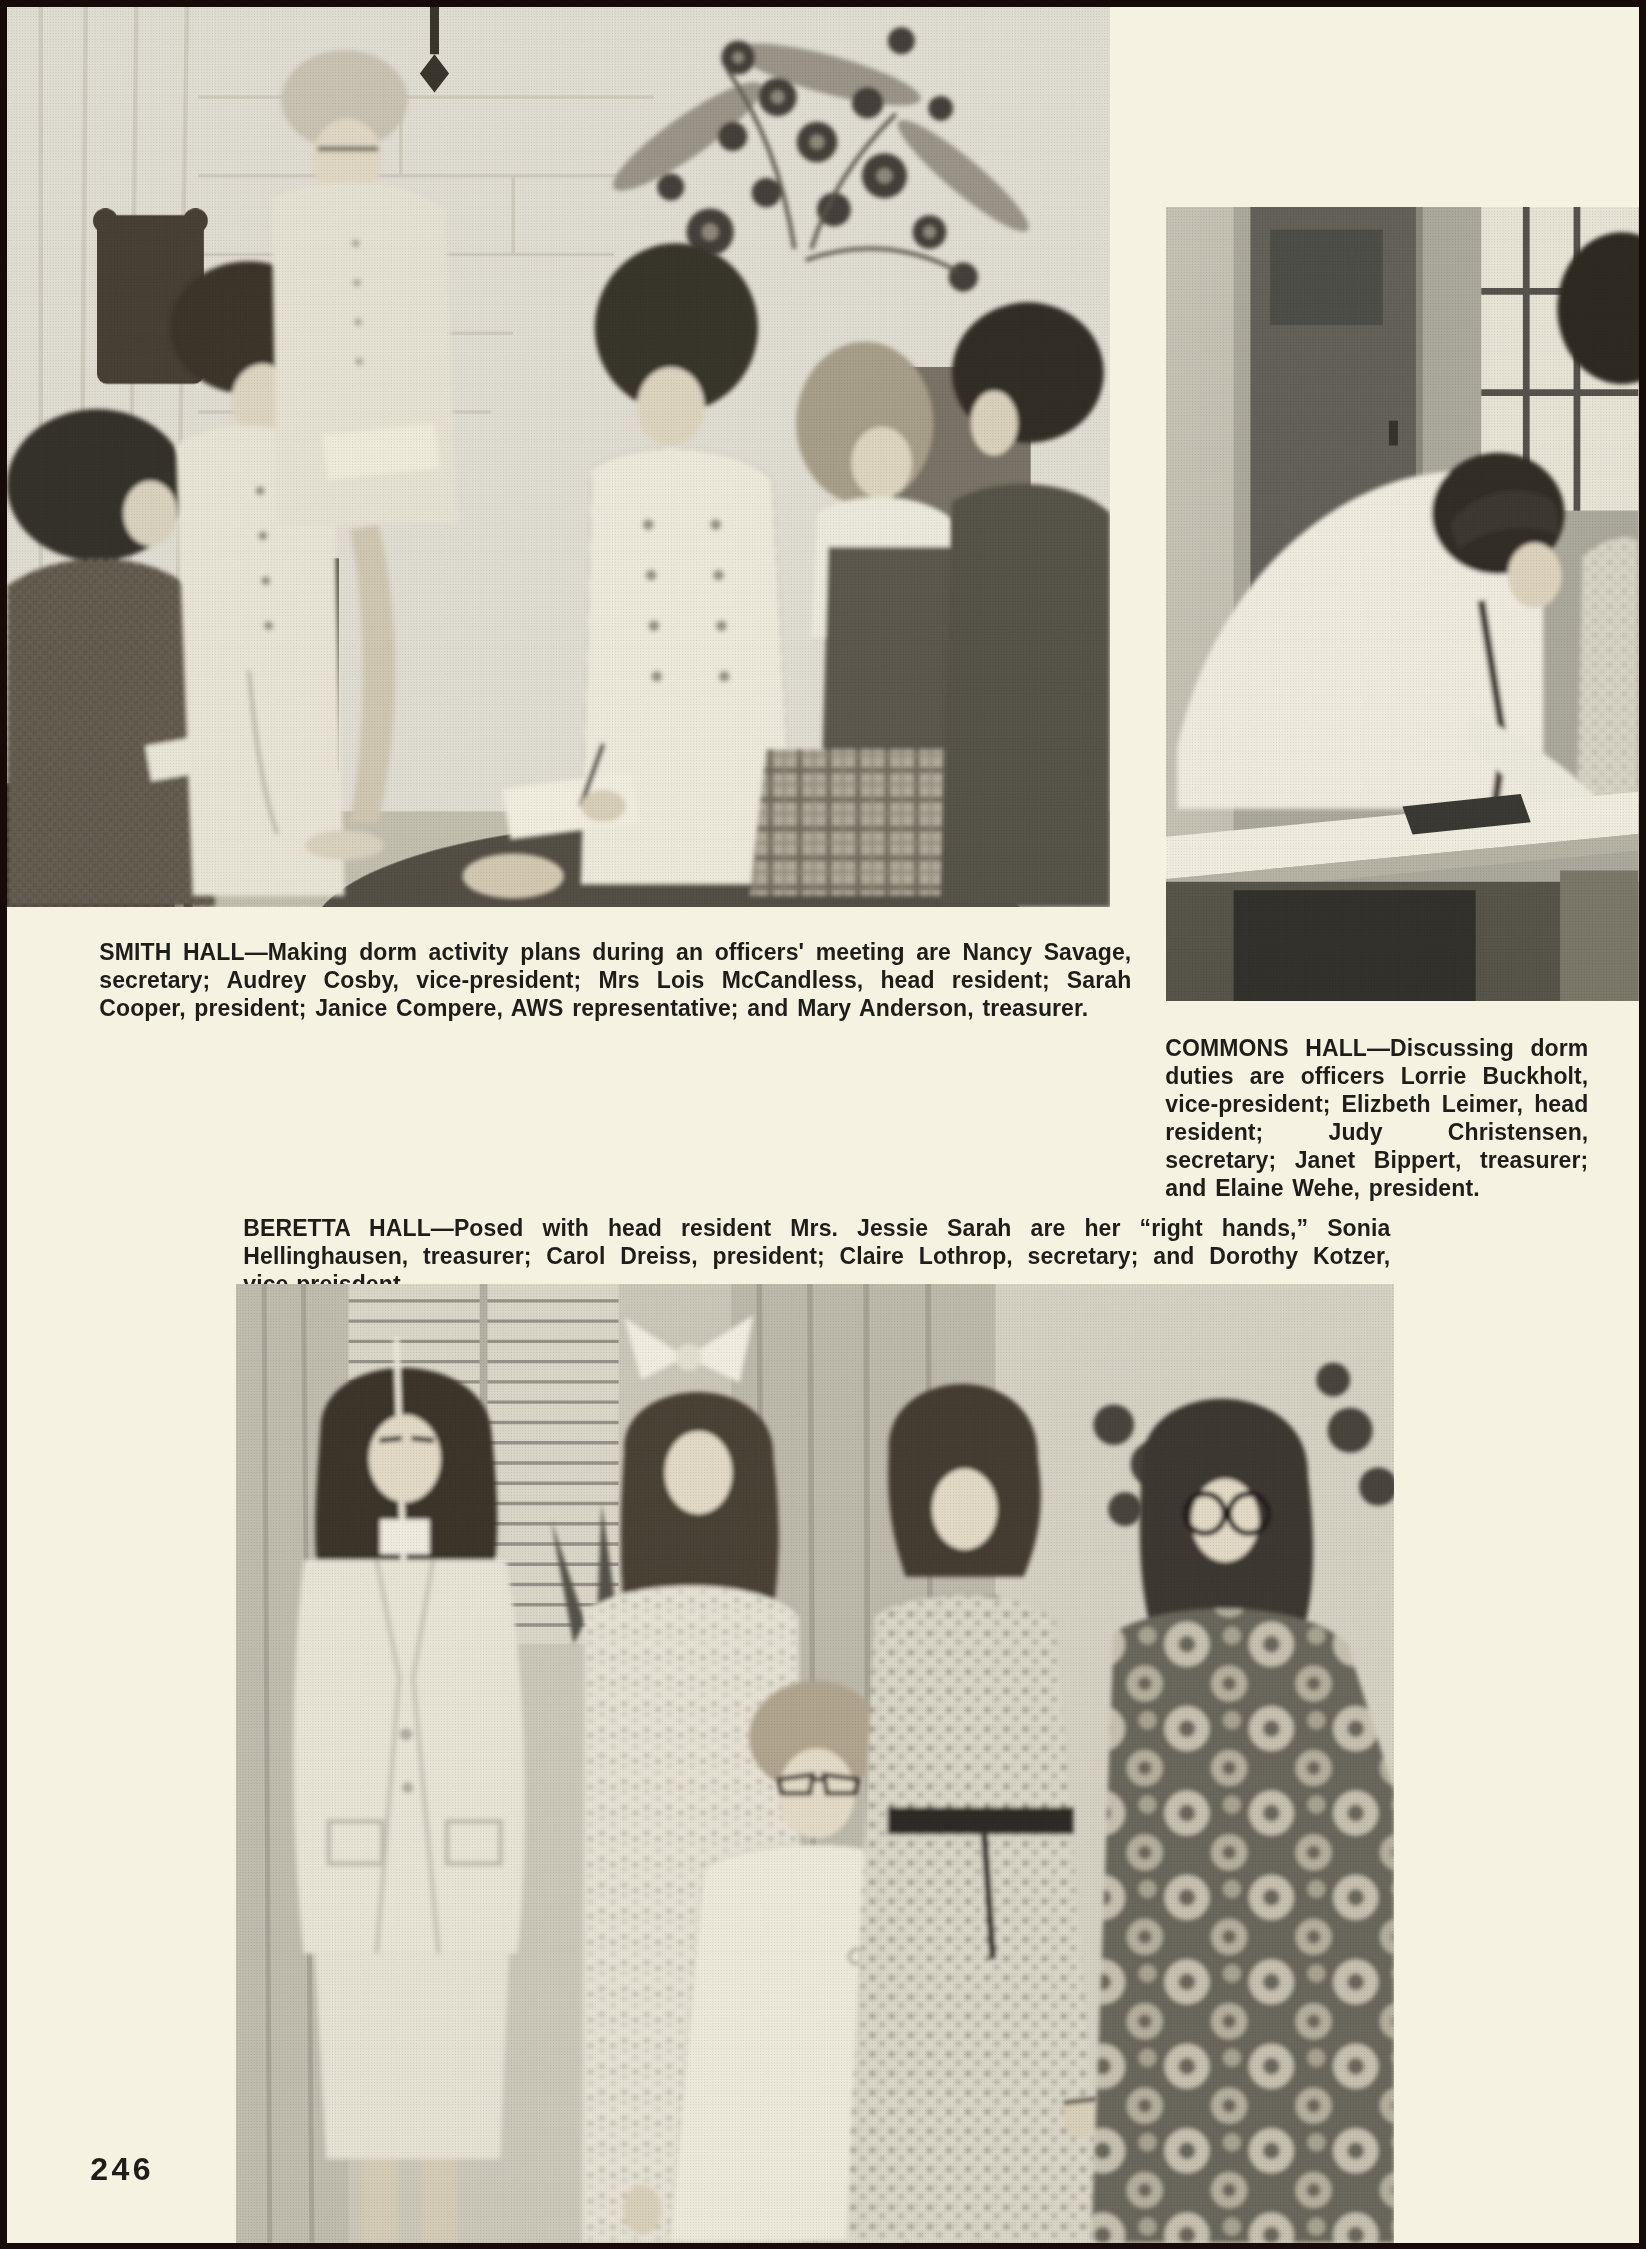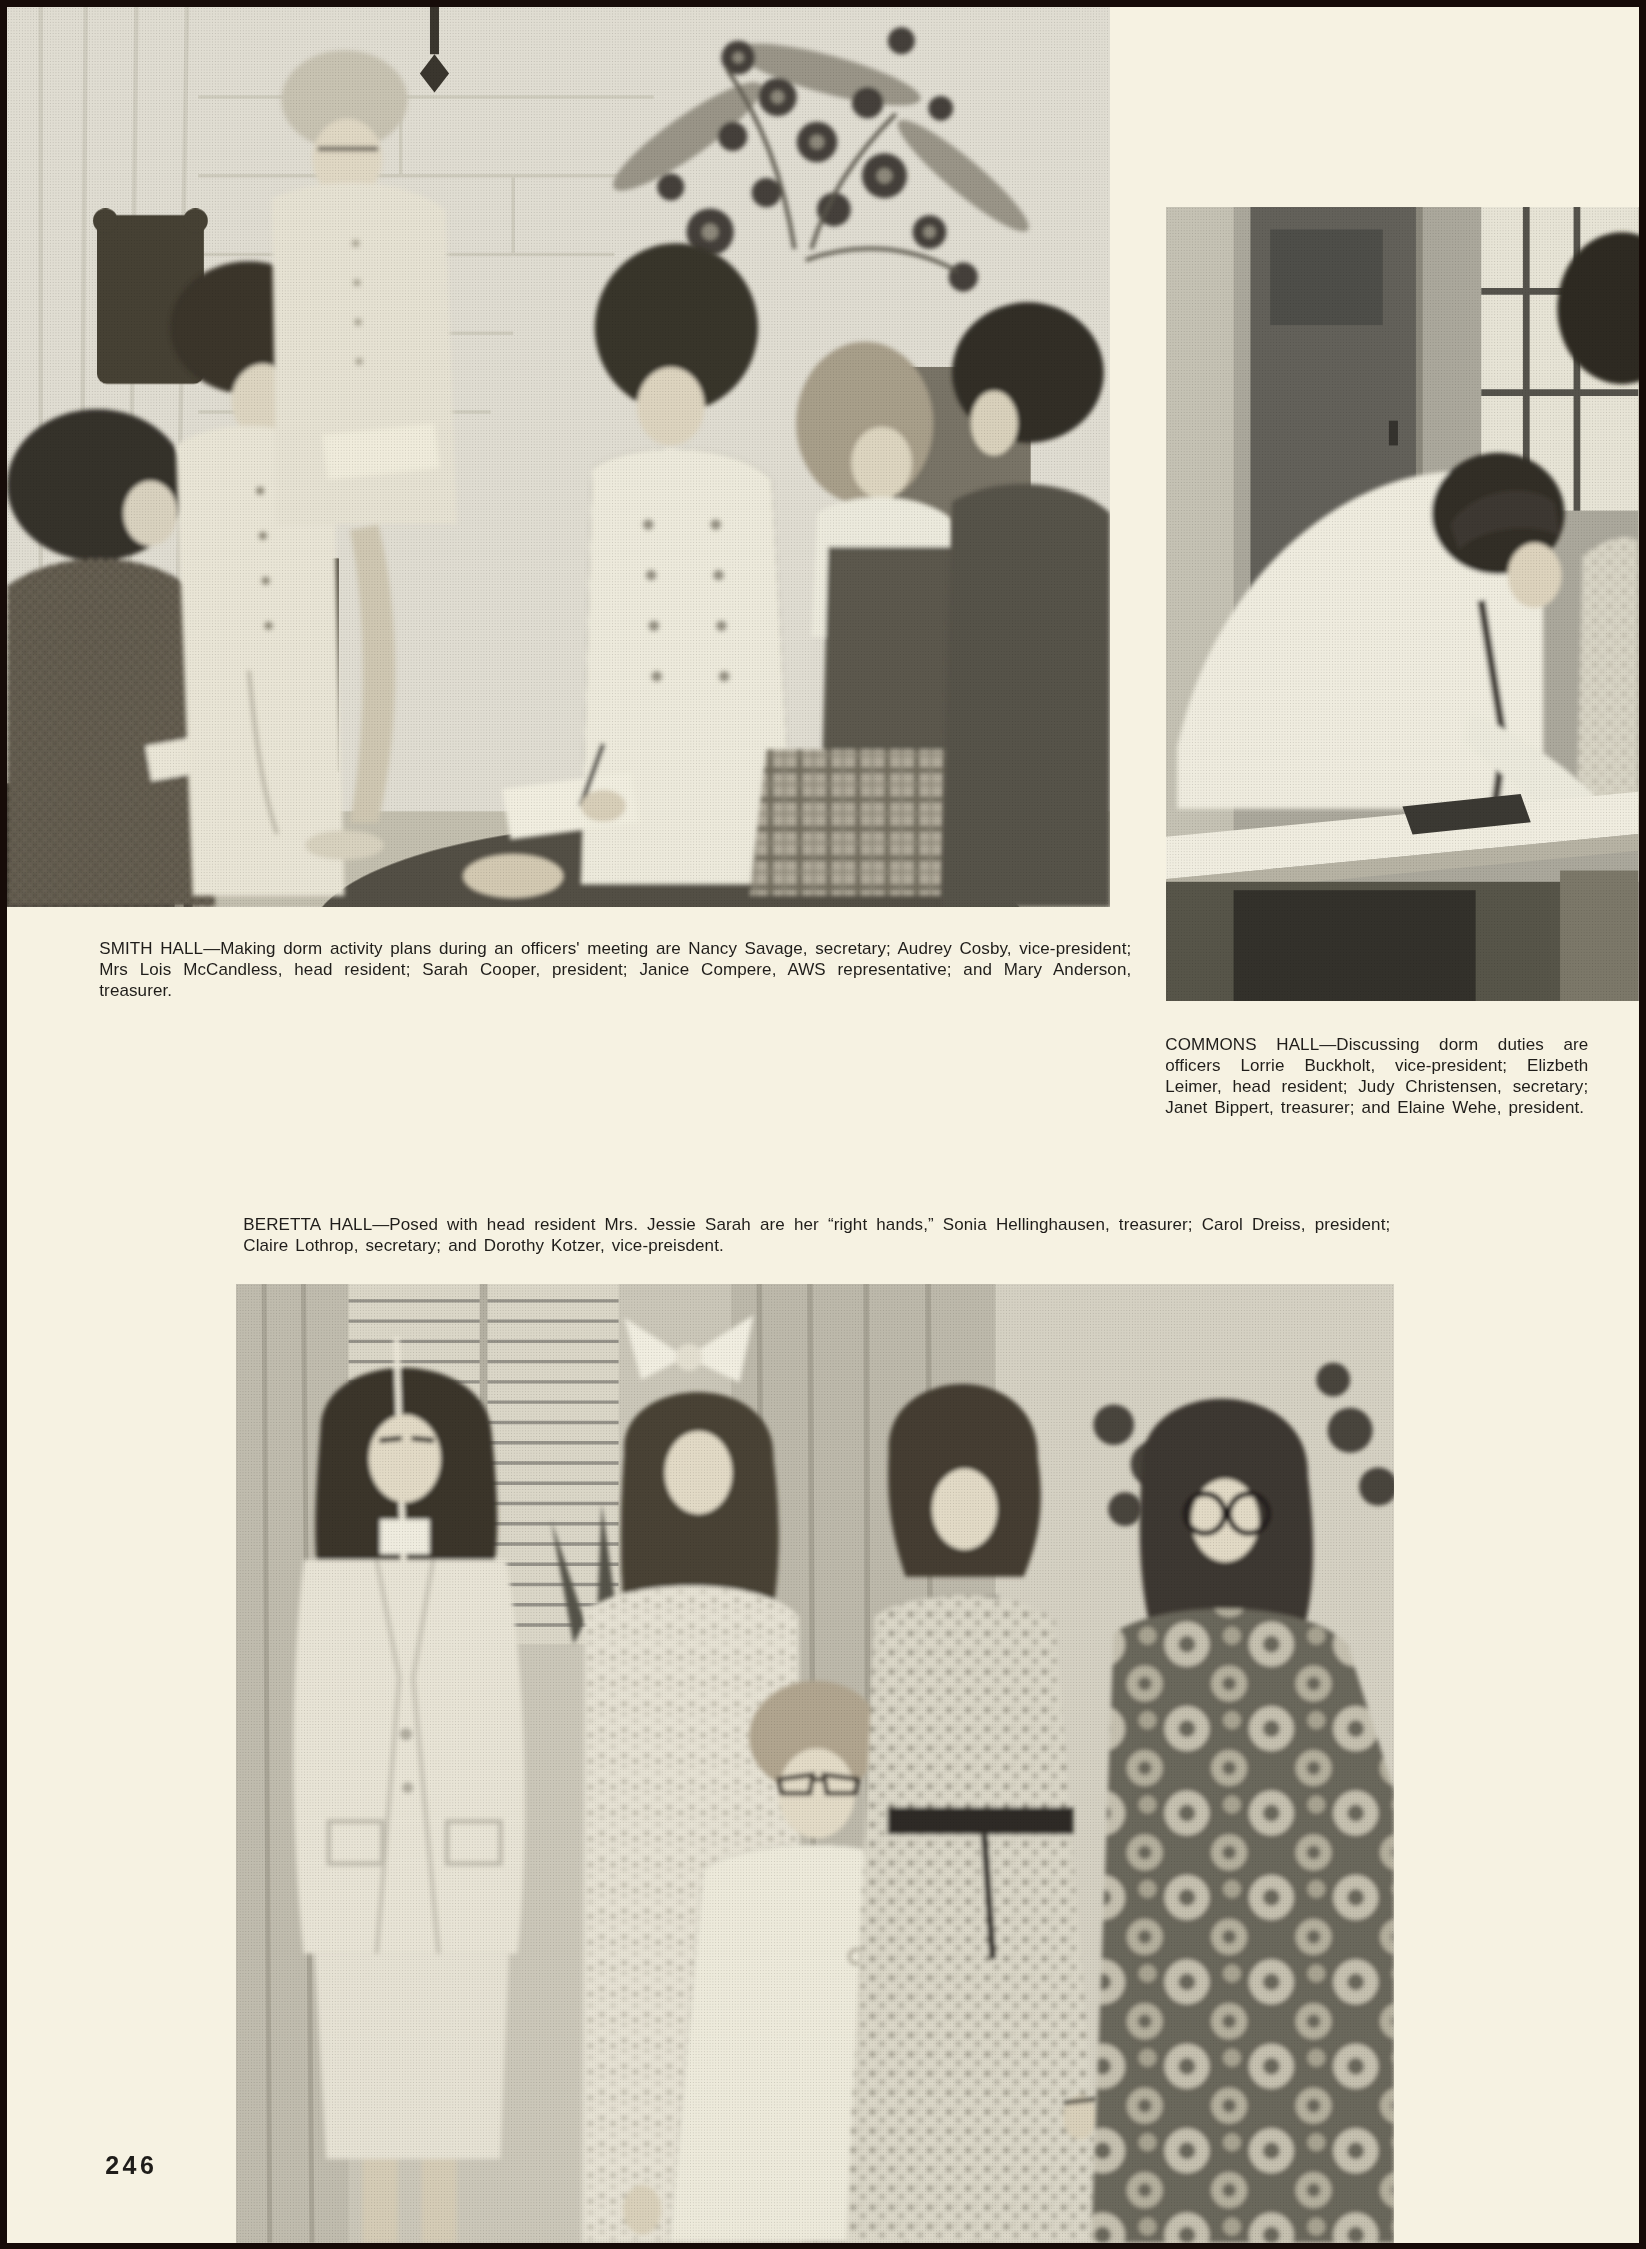--- a/index.html
+++ b/index.html
@@ -34,37 +34,37 @@
     background-size:2.8px 2.8px;
     mix-blend-mode:multiply;
     pointer-events:none;
   }
   .photo-smith  {left:0;     top:0;      width:1103px;height:900px;}
   .photo-commons{left:1159px;top:200px;  right:0;     height:794px;}
   .photo-beretta{left:229px; top:1277px; width:1158px;bottom:0;}
 
   .caption{
     position:absolute;
-    font-weight:400;
-    font-size:17px;
-    line-height:21px;
+    font-weight:700;
+    font-size:23px;
+    line-height:28px;
     color:var(--ink);
     text-align:justify;
     word-spacing:2.2px;
     letter-spacing:0.1px;
   }
   .caption-smith  {left:92px; top:931px;width:1032px;}
   .caption-commons{left:1158px;top:1027px;width:423px;}
   .caption-beretta{left:236px; top:1207px;width:1147px;}
 
   .page-number{
     position:absolute;
-    left:98px;top:2144px;
+    left:83px;top:2144px;
     font-weight:700;
-    font-size:25px;
+    font-size:32px;
     letter-spacing:3.4px;
     color:var(--ink);
   }
 </style>
 </head>
 <body>
 
 <div class="sheet">
   <div class="page">
 

